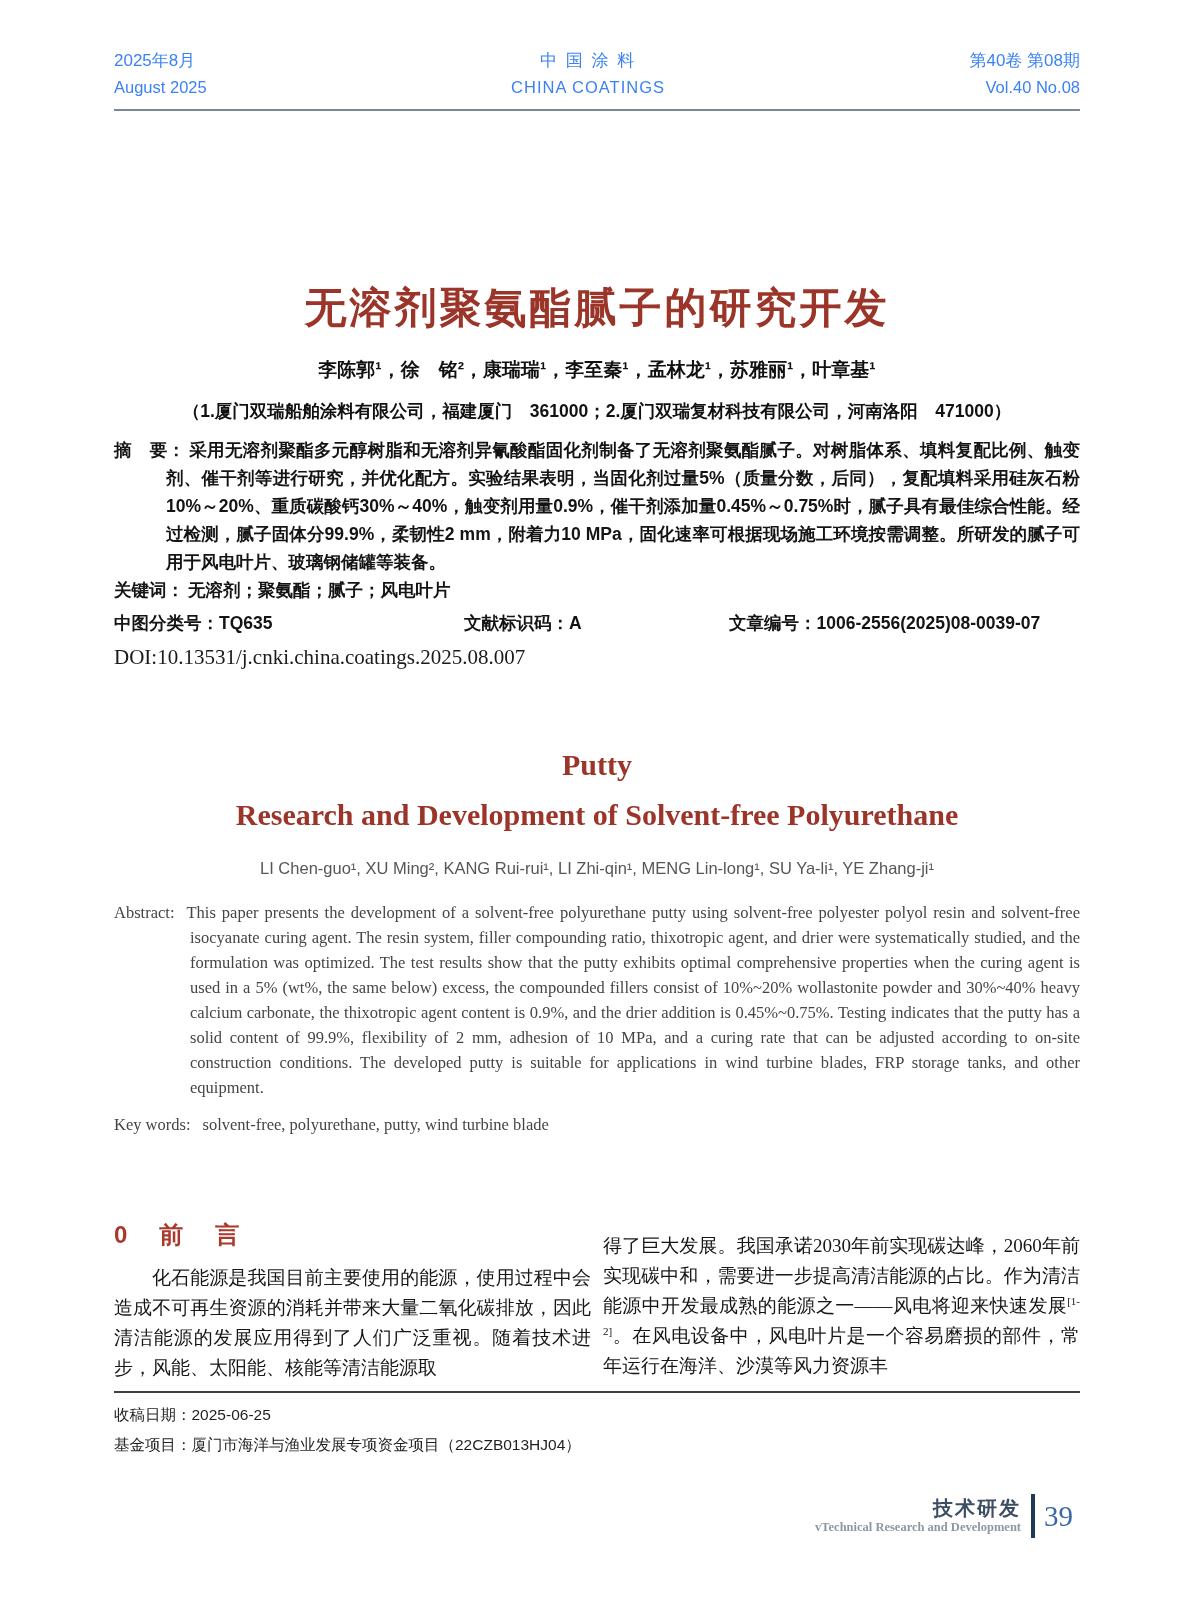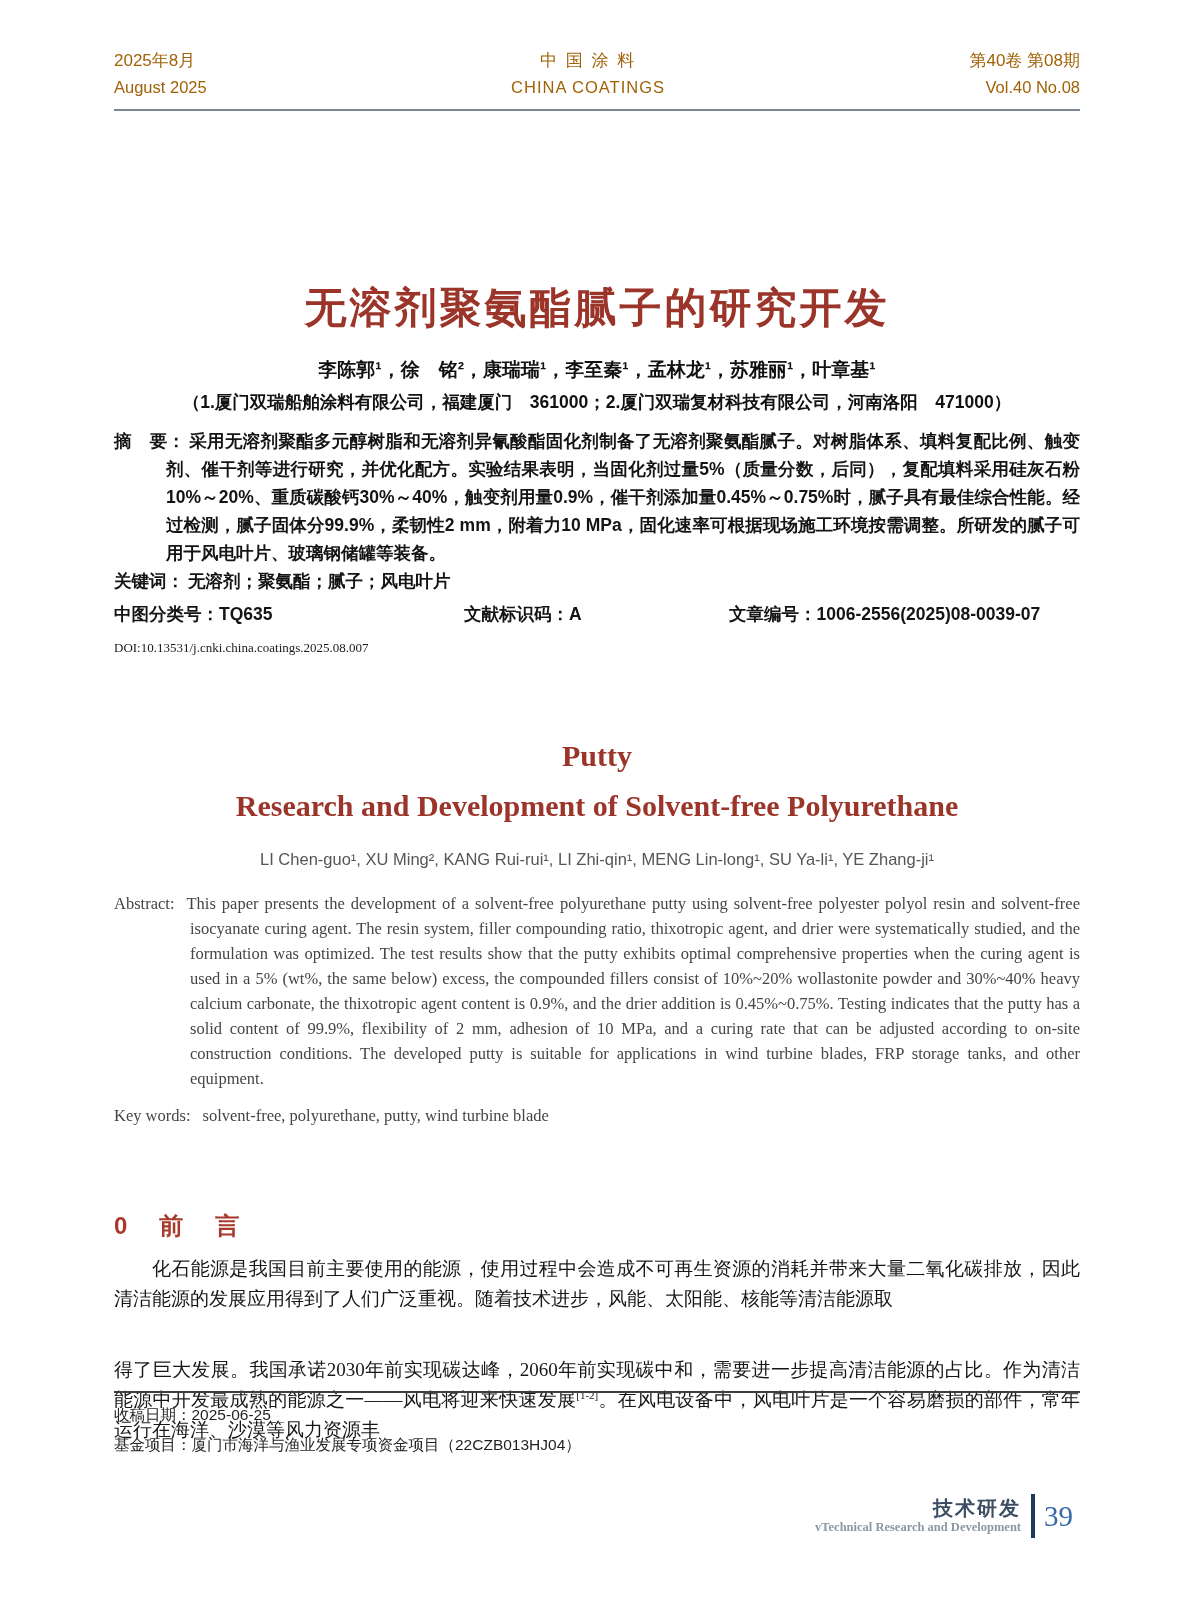--- a/index.html
+++ b/index.html
@@ -14,21 +14,21 @@
     font-family: "Liberation Sans", sans-serif;
     color: #1c1c1c;
   }
   .content { padding: 48px 107px 0 114px; }
 
   
   .jheader {
     display: flex;
     justify-content: space-between;
     align-items: flex-start;
-    color: #a16207;
+    color: #3b82f6;
     border-bottom: 2px solid #7c8795;
     padding-bottom: 9px;
   }
   .jheader .col { line-height: 26px; font-size: 17px; }
   .jheader .col .en { font-size: 16.5px; }
   .jh-left  { text-align: left; }
   .jh-center{ text-align: center; letter-spacing: 2px; }
   .jh-center .en { letter-spacing: 1px; }
   .jh-right { text-align: right; }
 
@@ -44,21 +44,21 @@
   }
   .authors-cn {
     margin-top: 20px;
     text-align: center;
     font-size: 19px;
     font-weight: bold;
     line-height: 26px;
     color: #111;
   }
   .affiliation-cn {
-    margin-top: 6px;
+    margin-top: 15px;
     text-align: center;
     font-size: 17.5px;
     font-weight: bold;
     line-height: 26px;
     color: #111;
   }
 
   
   .hang { text-align: justify; }
   .hang-cn {
@@ -89,21 +89,21 @@
     color: #141414;
     align-items: flex-end;
   }
   .meta-row .m1 { width: 350px; }
   .meta-row .m2 { width: 265px; }
   .meta-row .m3 { flex: 1; }
 
   .doi {
     margin-top: 8px;
     font-family: "Liberation Serif", serif;
-    font-size: 13px;
+    font-size: 21px;
     line-height: 26px;
     color: #1a1a1a;
   }
 
   
   .title-en {
     margin-top: 70px;
     text-align: center;
     font-family: "Liberation Serif", serif;
     font-size: 30px;
@@ -139,27 +139,26 @@
     color: #454545;
     padding-left: 76px;
     text-indent: -76px;
   }
   .hang-en .hang-label { margin-right: 12px; }
   .keywords-en { margin-top: 12px; }
 
   
   .intro {
     display: flex;
-    gap: 31px;
+    gap: 12px;
     margin-top: 84px;
     font-family: "Liberation Serif", serif;
     font-size: 19px;
     line-height: 30px;
     color: #161616;
-    flex-direction: column;
   }
   .intro .col { flex: 1; min-width: 0; }
   .sec-heading {
     font-family: "Liberation Sans", sans-serif;
     font-size: 24px;
     font-weight: bold;
     color: #a8392b;
     letter-spacing: 4px;
     line-height: 28px;
     margin-bottom: 14px;

